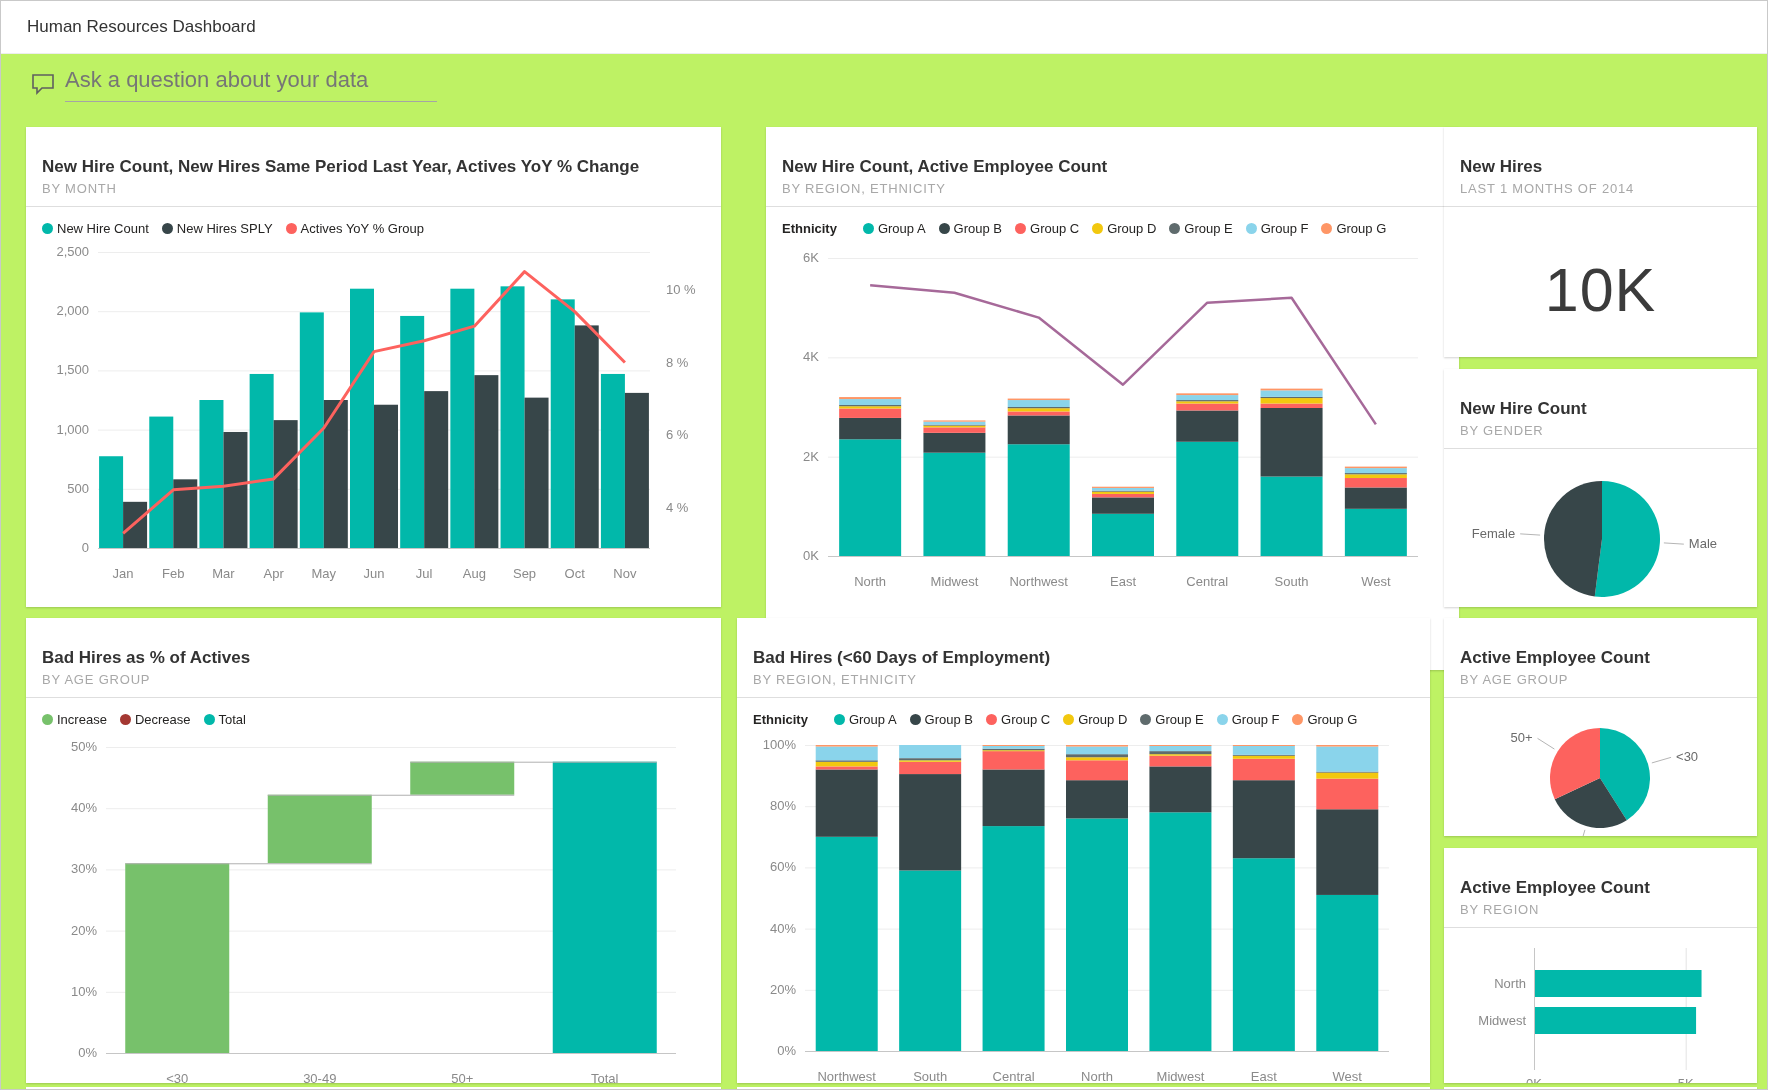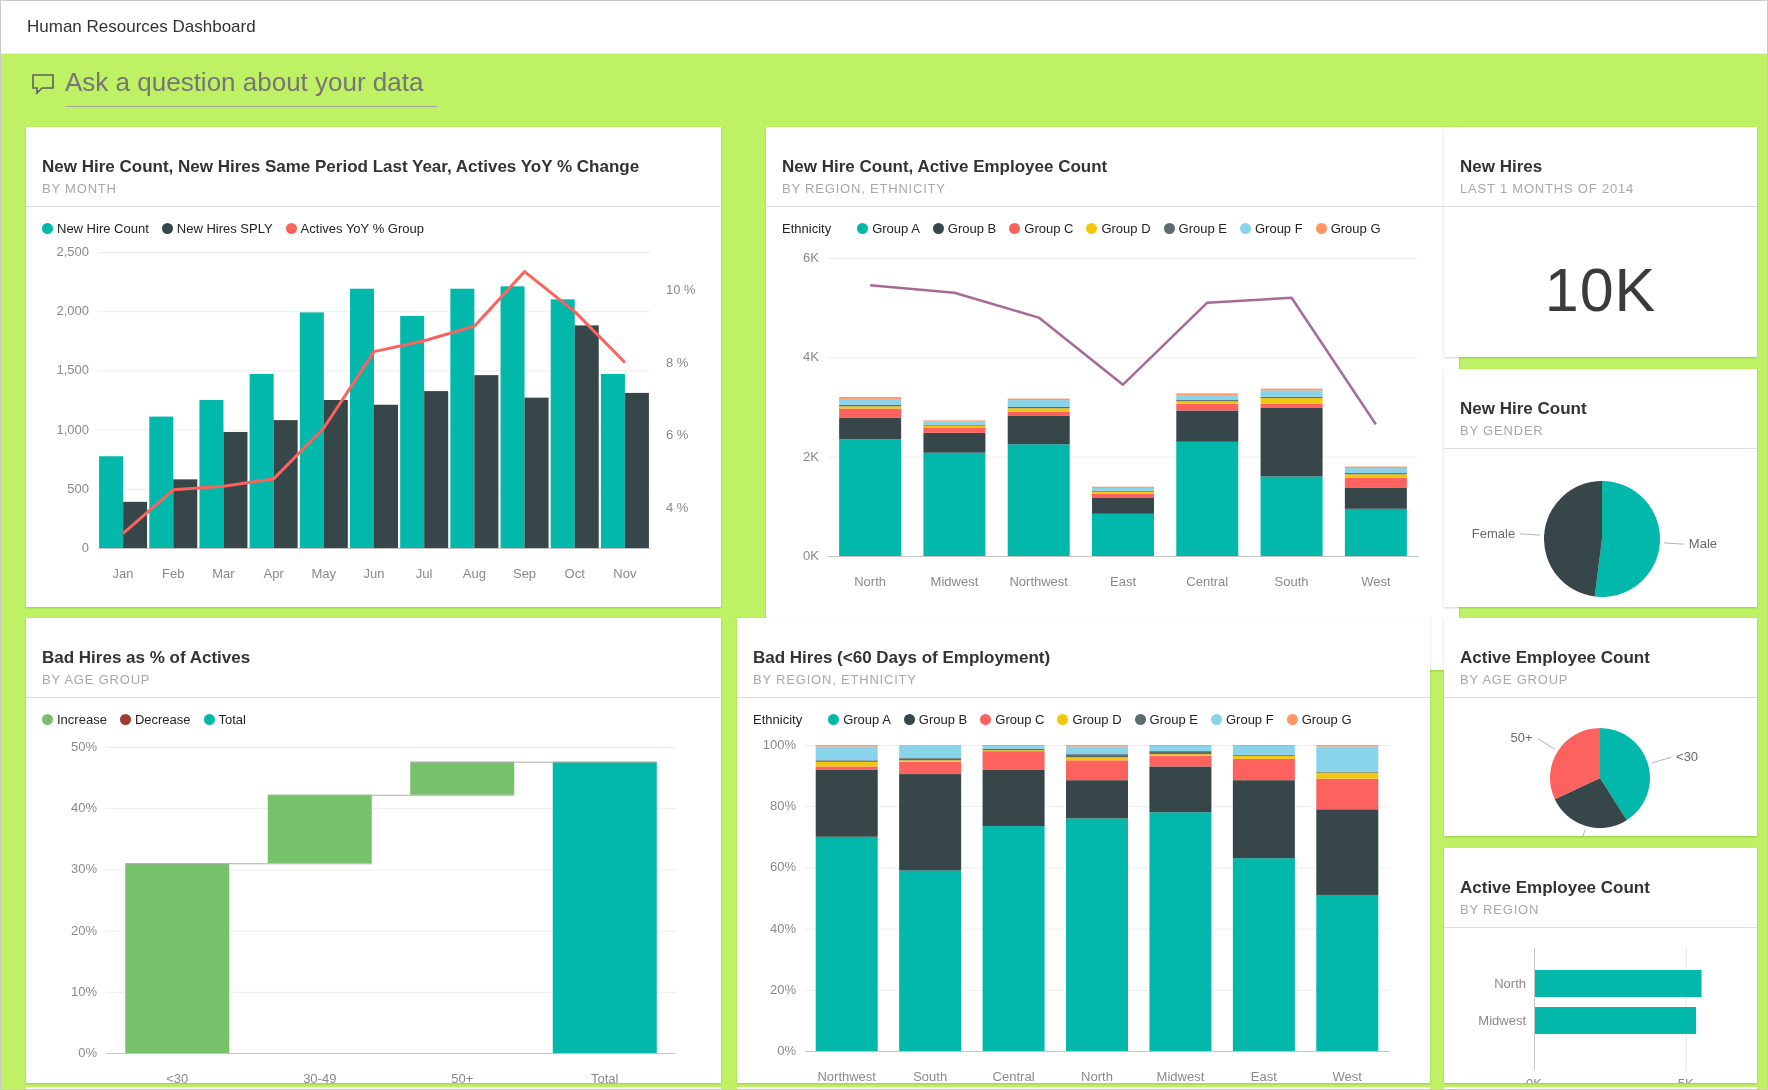--- a/index.html
+++ b/index.html
@@ -2,30 +2,30 @@
 <html><head>
 <meta charset="utf-8">
 <style>
   html,body{margin:0;padding:0;background:#dcdcdc;font-family:"Liberation Sans",sans-serif;}
   .canvas{position:relative;width:1768px;height:1090px;background:#bef264;overflow:hidden;border:1px solid #c9c9c9;box-sizing:border-box;}
   .topbar{position:absolute;left:0;top:0;right:0;height:52px;background:#ffffff;display:flex;align-items:center;border-bottom:1px solid #ededed;}
   .topbar .ttl{margin-left:26px;font-size:17px;color:#333333;font-weight:400;}
   .qna{position:absolute;left:30px;top:66px;display:flex;align-items:flex-start;}
   .qna .bubble{margin-top:6px;margin-right:9px;flex:none;}
   .qna-field{border-bottom:1px solid #a5a5a5;width:372px;padding-bottom:8px;}
-  .qna-field span{font-size:26px;color:#767676;}
+  .qna-field span{font-size:22px;color:#767676;}
   .tile{position:absolute;background:#ffffff;box-shadow:0 1px 2px rgba(0,0,0,.18);overflow:hidden;}
   .tile-hd{padding:30px 16px 10px;border-bottom:1px solid #dedede;}
   .tile-title{font-size:17px;font-weight:700;color:#333333;white-space:nowrap;overflow:hidden;}
   .tile-sub{font-size:13px;color:#a8a8a8;letter-spacing:.8px;margin-top:4px;}
   .tile-bd{padding:8px 16px 0;}
   .legend{display:flex;align-items:center;font-size:13px;color:#252423;margin:6px 0 0;white-space:nowrap;}
   .legend .it{display:flex;align-items:center;margin-right:13px;}
   .legend .dot{width:11px;height:11px;border-radius:50%;margin-right:4px;flex:none;}
-  .legend .lg-title{font-weight:400;margin-right:26px;color:#252423;}
+  .legend .lg-title{font-weight:700;margin-right:26px;color:#252423;}
   .bignum{display:flex;align-items:center;justify-content:center;height:150px;font-size:61px;font-weight:200;color:#3b3b3b;letter-spacing:1px;}
   svg text{font-family:"Liberation Sans",sans-serif;}
   .sliver{position:absolute;background:#ffffff;box-shadow:0 1px 2px rgba(0,0,0,.18);height:6px;}
 </style>
 </head>
 <body>
 
 <div class="canvas">
 
   <div class="topbar">

